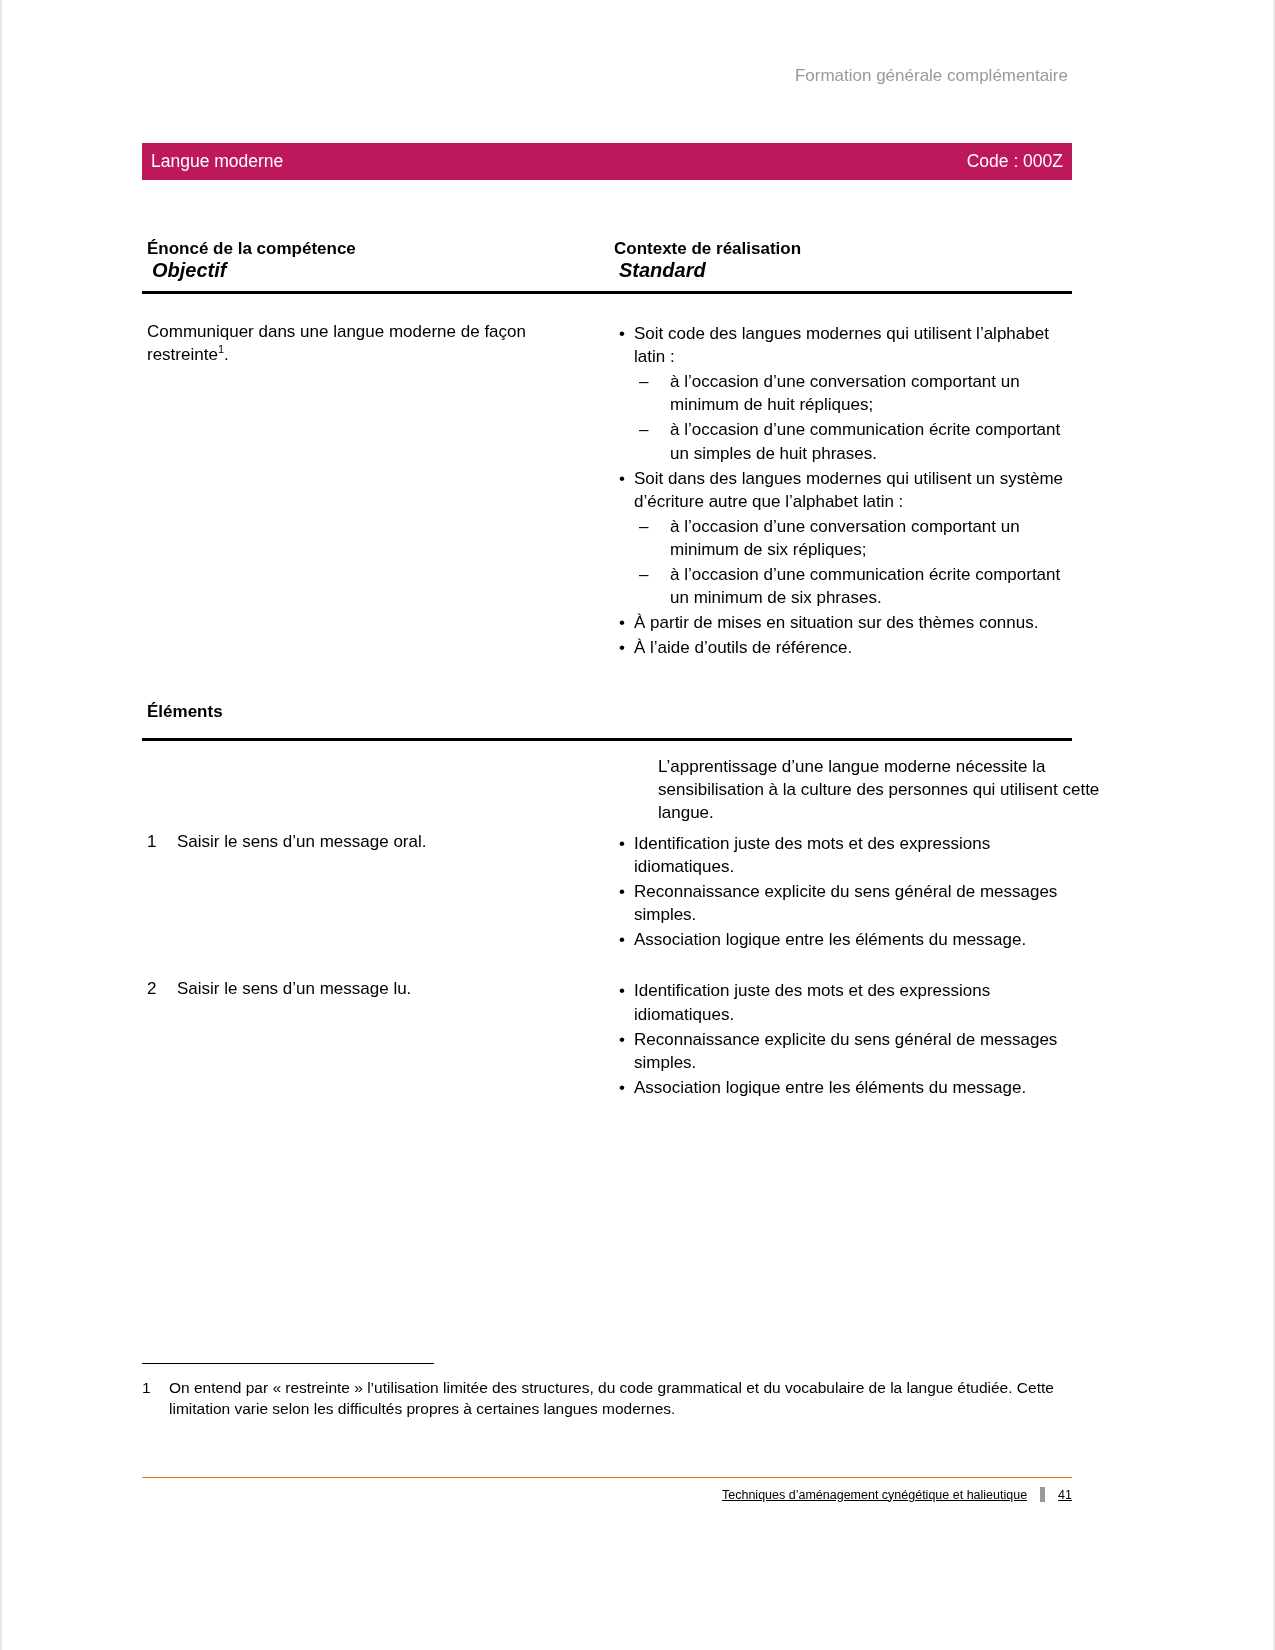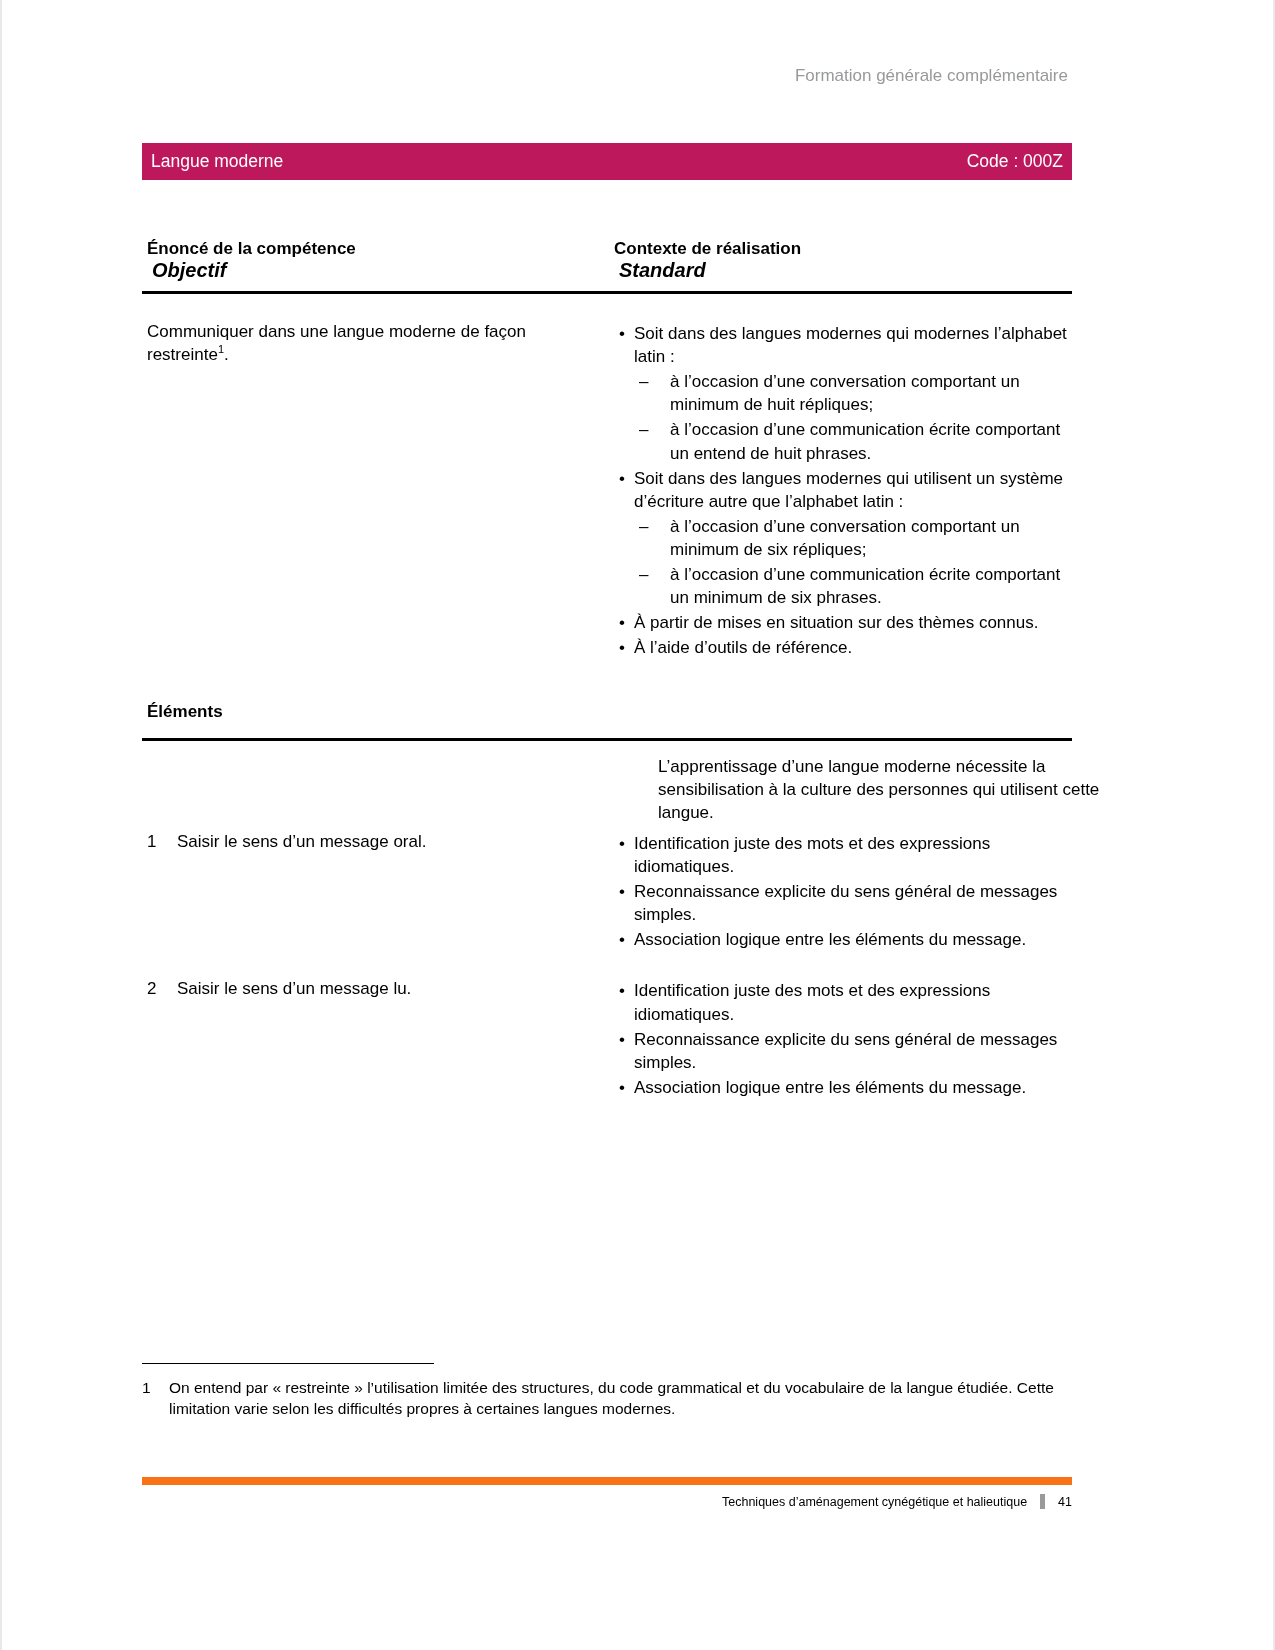--- a/index.html
+++ b/index.html
@@ -48,21 +48,21 @@
   .intro-row { margin-top:14px;gap:44px; }
   .item-row-1 { margin-top:6px; }
   .item-row-2 { margin-top:26px; }
   .element { display:flex; padding-left:5px; font-size:17px; line-height:1.36; }
   .e-num { width:30px; flex:none; }
   .footnote { position:absolute; top:1363px; left:140px; width:930px; font-size:15.5px; line-height:1.38; }
   .footnote-rule { width:292px; border-top:1.5px solid #000; margin-bottom:13px; }
   .footnote-body { display:flex; }
   .fn-num { width:27px; flex:none; }
   .fn-text { flex:1; }
-  .footer { position:absolute; top:1477px; left:140px; width:930px; border-top:8px solid #f97316; }
+  .footer { position:absolute; top:1477px; left:140px; width:930px; border-top:1px solid #f97316;text-decoration:underline; }
   .footer-inner { display:flex; justify-content:flex-end; align-items:center; margin-top:9px; font-size:12.5px; }
   .footer-sep { width:5px; height:15px; background:#9a9a9a; margin:0 13px; }
 </style>
 </head>
 <body>
 
 <div class="page">
 
   <div class="page-header">Formation générale complémentaire</div>
 
@@ -83,29 +83,29 @@
       <div class="col-head right">Standard</div>
     </div>
 
     <div class="cols body-row">
       <div class="left-cell body-text">
         <span>Communiquer dans une langue moderne de façon restreinte</span><sup>1</sup><span>.</span>
       </div>
       <div>
         <div class="bullet">
           <span class="b-marker">•</span>
-          <span class="b-text">Soit dans des langues modernes qui modernes l’alphabet latin :</span>
+          <span class="b-text">Soit code des langues modernes qui utilisent l’alphabet latin :</span>
         </div>
         <div class="sub">
           <span class="d-marker">–</span>
           <span class="d-text">à l’occasion d’une conversation comportant un minimum de huit répliques;</span>
         </div>
         <div class="sub">
           <span class="d-marker">–</span>
-          <span class="d-text">à l’occasion d’une communication écrite comportant un entend de huit phrases.</span>
+          <span class="d-text">à l’occasion d’une communication écrite comportant un simples de huit phrases.</span>
         </div>
         <div class="bullet">
           <span class="b-marker">•</span>
           <span class="b-text">Soit dans des langues modernes qui utilisent un système d’écriture autre que l’alphabet latin :</span>
         </div>
         <div class="sub">
           <span class="d-marker">–</span>
           <span class="d-text">à l’occasion d’une conversation comportant un minimum de six répliques;</span>
         </div>
         <div class="sub">

